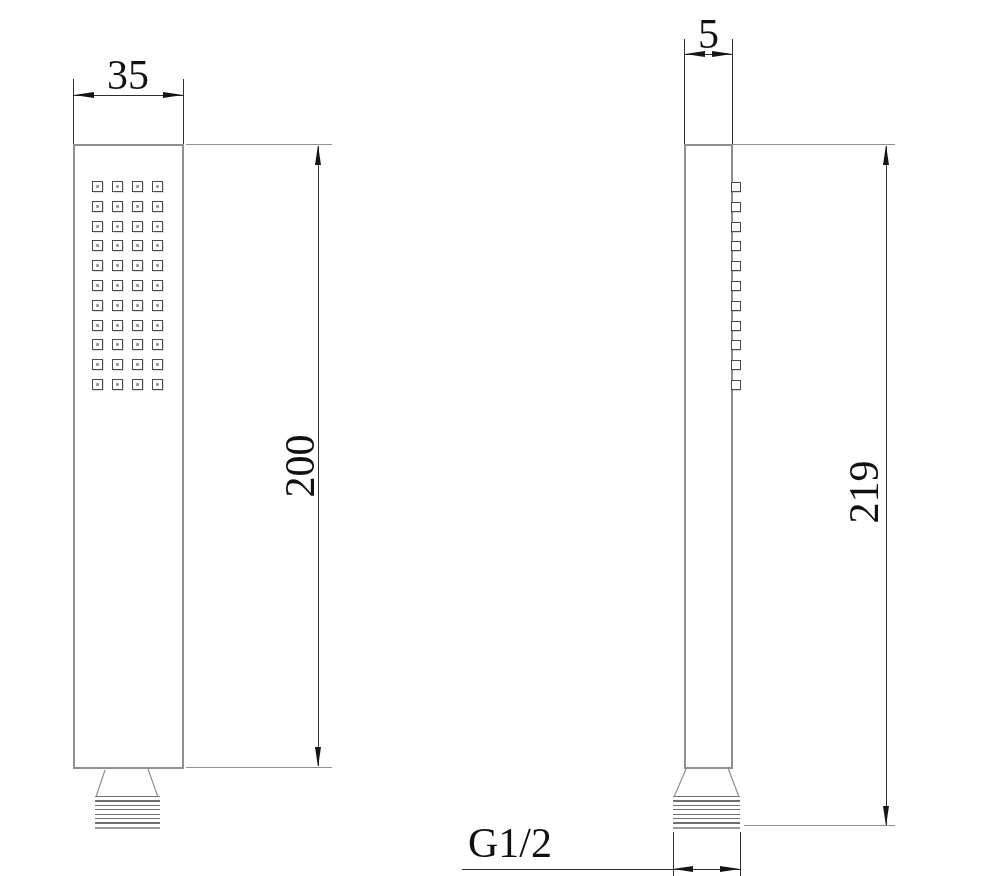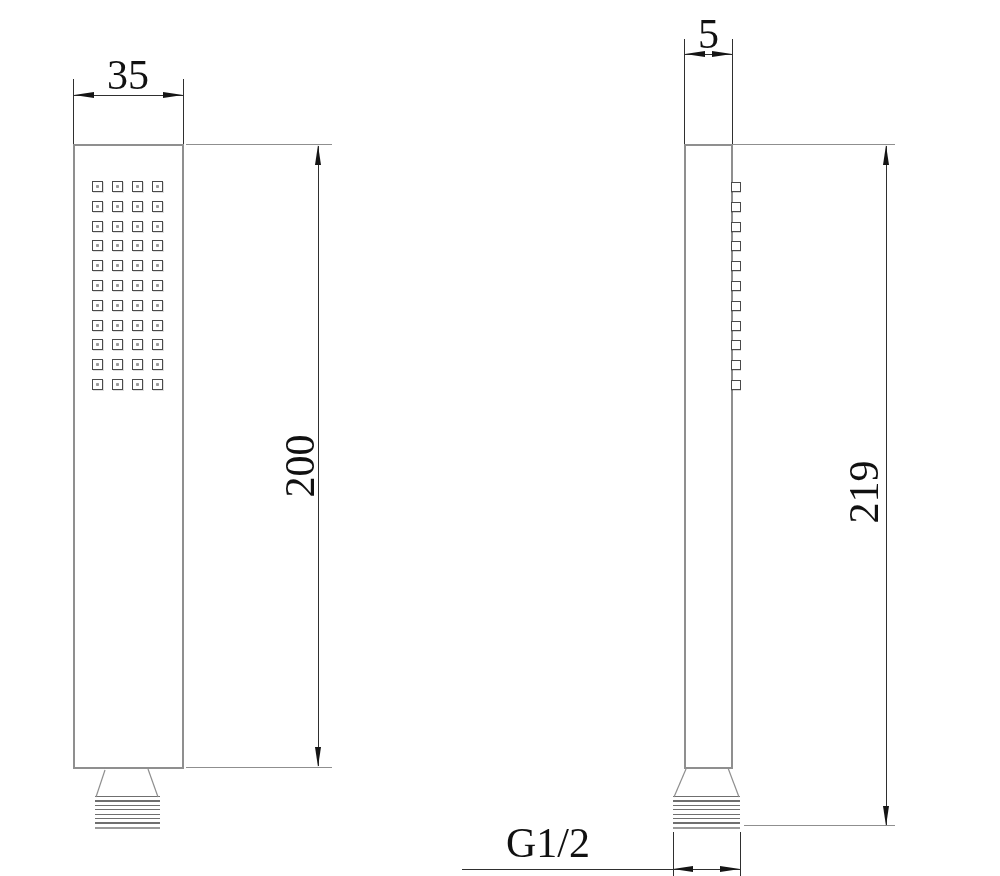--- a/index.html
+++ b/index.html
@@ -172,15 +172,15 @@
   <div class="ln" style="left:886px; top:135px; width:1px; height:679px;"></div>
   <div class="arr arr-u" style="left:883px; top:134px;"></div>
   <div class="arr arr-d" style="left:883px; top:795px;"></div>
   <div class="dim-label rot" style="left:799px; top:459px; width:130px; height:44px; line-height:44px;">219</div>
 
   <div class="ln" style="left:673px; top:821px; width:1px; height:53px;"></div>
   <div class="ln" style="left:740px; top:821px; width:1px; height:53px;"></div>
   <div class="ln" style="left:462px; top:858px; width:278px; height:1px;"></div>
   <div class="arr arr-l" style="left:673px; top:855px;"></div>
   <div class="arr arr-r" style="left:720px; top:855px;"></div>
-  <div class="dim-label" style="left:430px; top:810px; width:160px;text-align:right;">G1/2</div>
+  <div class="dim-label" style="left:430px; top:810px; width:160px;">G1/2</div>
 
 </div>
 
 </body></html>

